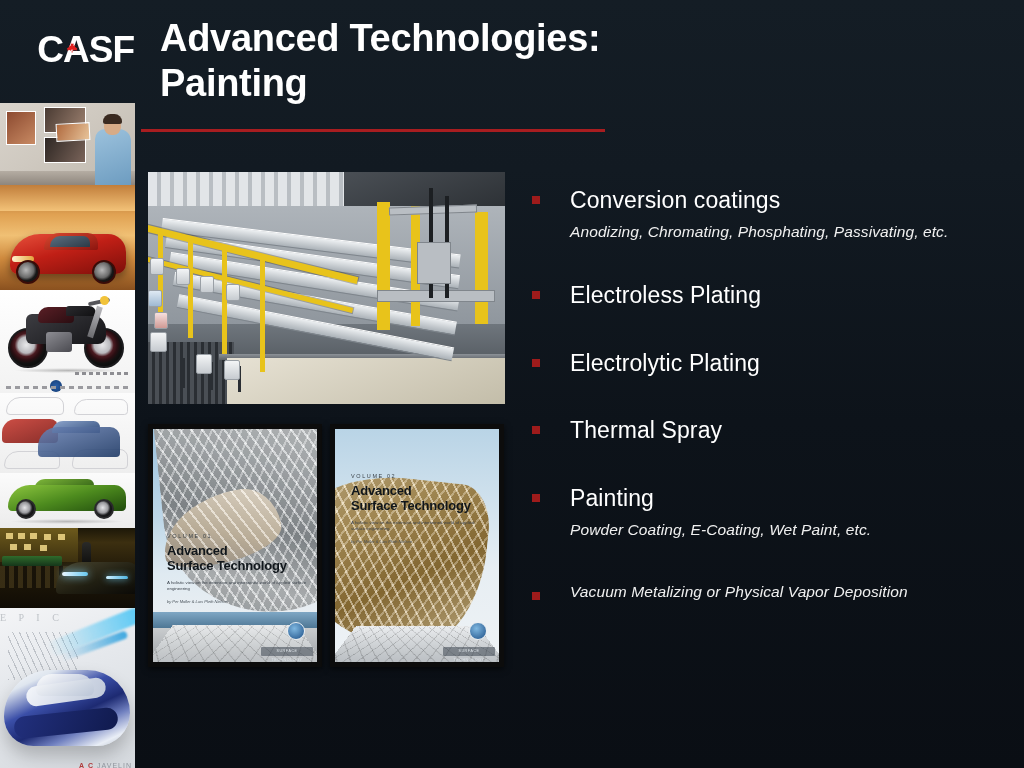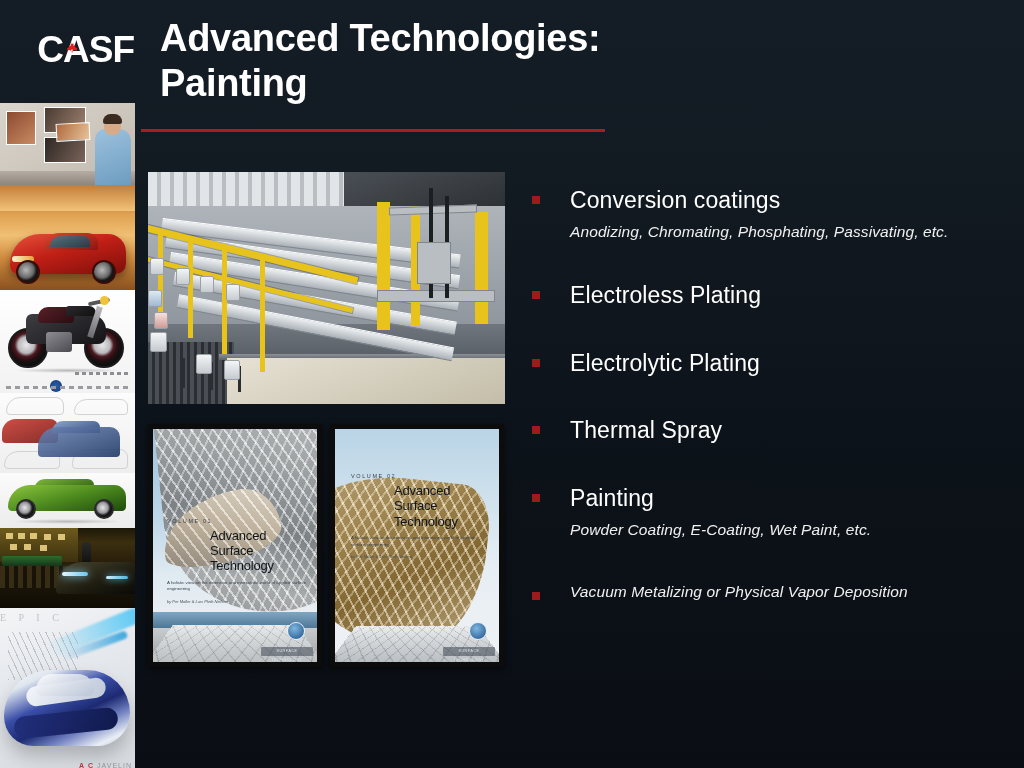--- a/index.html
+++ b/index.html
@@ -307,22 +307,22 @@
       background:
         repeating-linear-gradient(60deg, rgba(0,0,0,.20) 0 1px, transparent 1px 13px),
         repeating-linear-gradient(-60deg, rgba(0,0,0,.20) 0 1px, transparent 1px 13px),
         linear-gradient(#eceef0,#b4b9bd);
       transform:perspective(130px) rotateX(46deg); transform-origin:bottom; }
 
   .bk-text { position:absolute; color:#1d2328; }
   .b1-text { left:14px; bottom:58px; width:140px; }
   .b2-text { right:10px; top:44px; width:138px; text-align:left; }
   .bk-vol { font-size:5.5px; letter-spacing:1.6px; color:#3b4248; margin-bottom:4px; }
-  .bk-title { font-size:13px; font-weight:normal; line-height:1.18; color:#10161b;
-      letter-spacing:-0.2px;margin-left:43px; }
+  .bk-title { font-size:13px; font-weight:bold; line-height:1.18; color:#10161b;
+      letter-spacing:-0.2px; }
   .bk-sub { font-size:4.4px; line-height:1.5; color:#39414a; margin-top:6px; }
   .bk-auth { font-size:4px; color:#4a525a; margin-top:6px; font-style:italic; }
   .bk-badge { position:absolute; right:12px; bottom:22px; width:18px; height:18px;
       border-radius:50%; background:radial-gradient(circle at 40% 35%,#7fb7e0,#1d4f86);
       border:1.5px solid #e9eef2; }
   .bk-plate { position:absolute; right:4px; bottom:6px; width:52px; height:9px;
       background:rgba(60,70,80,.55); border-radius:1px; }
   .bk-plate span { display:block; font-size:3.6px; color:#dfe5ea; text-align:center;
       line-height:9px; letter-spacing:.6px; }
 

